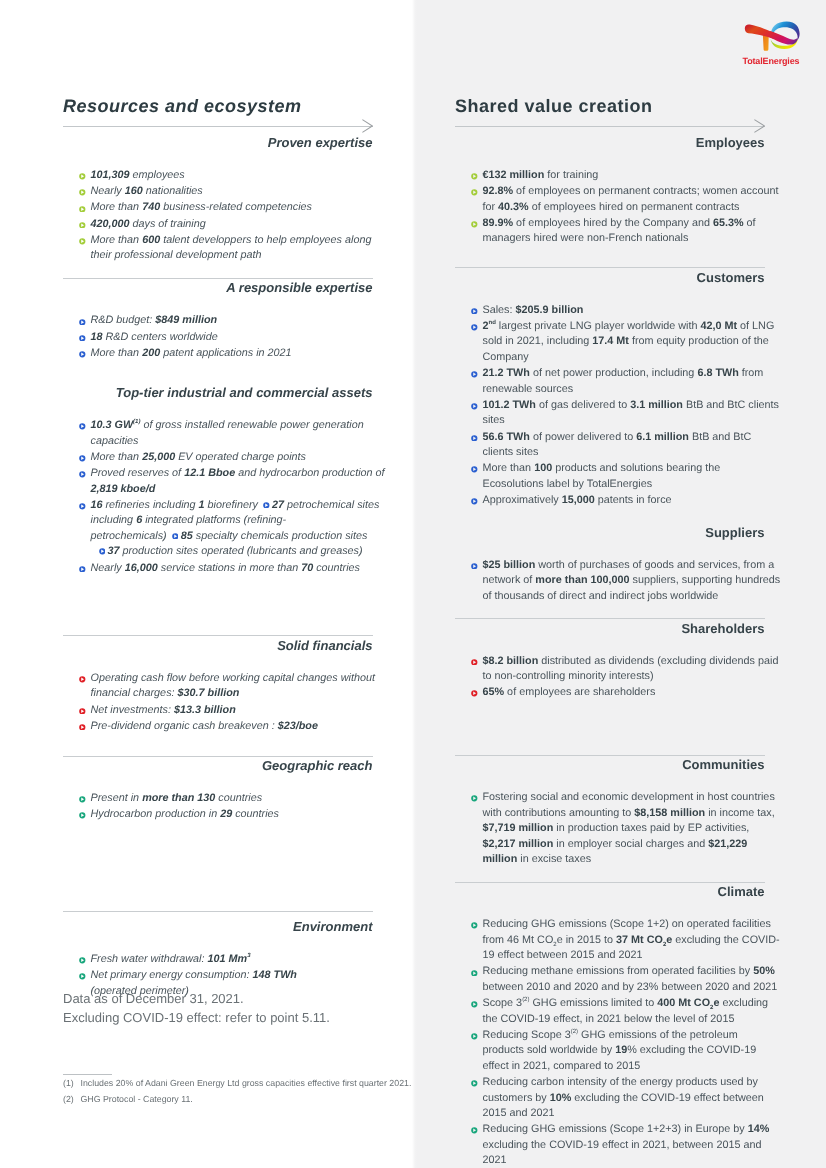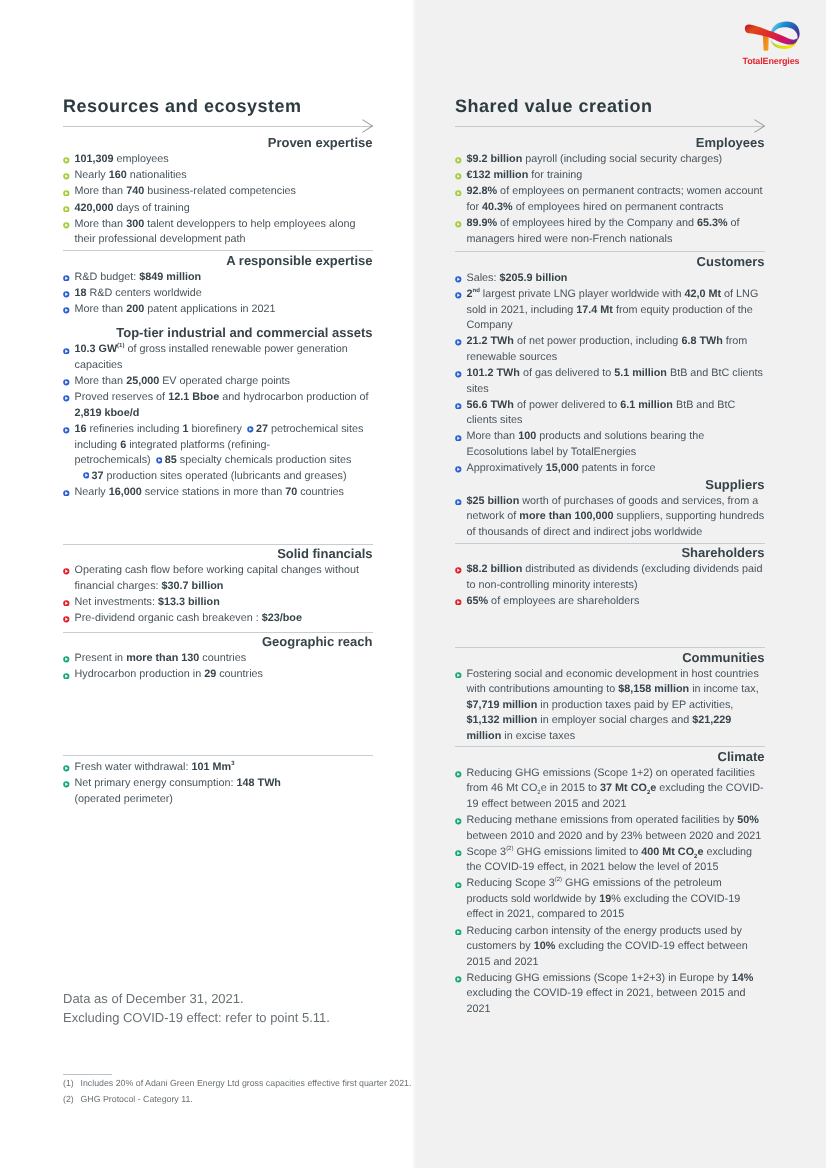--- a/index.html
+++ b/index.html
@@ -8,34 +8,34 @@
        -webkit-font-smoothing:antialiased;text-rendering:geometricPrecision;overflow:hidden;}
   .page{position:relative;width:826px;height:1168px;overflow:hidden;}
   .rightbg{position:absolute;left:412px;top:0;width:414px;height:1168px;
            background:linear-gradient(to right,#ffffff 0px,#f3f3f4 3px,#f1f1f2 5px,#f1f1f2 100%);}
   .logo{position:absolute;left:741px;top:19px;width:62px;height:46px;}
   .logo .logomark{position:absolute;left:0px;top:0px;}
   .wordmark{position:absolute;left:1.5px;top:37.2px;font-size:9px;font-weight:bold;
             color:#E2242F;letter-spacing:-0.15px;white-space:nowrap;}
 
   .col{position:absolute;top:97px;}
-  .col-0{left:63px;width:309.5px;}
+  .col-0{left:63px;width:309.5px;font-style:italic;}
   .col-1{left:455px;width:309.5px;}
 
   .coltitle{font-size:18px;font-weight:bold;color:#2e3c42;margin:0;
             letter-spacing:0.5px;line-height:18px;}
   .titlerule{position:relative;height:16px;margin-top:4px;}
   .titlerule .ln{position:absolute;left:0;right:0px;top:7px;height:1.2px;background:#c3c7ca;}
   .titlerule .ah{position:absolute;right:-0.5px;top:0px;width:11px;height:14px;}
 
   .section{margin:0;}
   .sect-rule{height:1px;background:#c9cdd0;margin:4.2px 0 1.5px 0;}
   .sect-head{font-size:13px;font-weight:bold;color:#37444a;letter-spacing:0;
              line-height:15px;margin:0 0 -0.6px 0;text-align:right;}
-  ul.items{list-style:none;margin:0;padding:0;}
+  ul.items{list-style:none;margin:16px;padding:0;}
   li.item{position:relative;padding-left:11.5px;font-size:10.8px;line-height:15.5px;
           color:#48535a;margin:0 0 -1.9px 0;padding-top:2.6px;width:309.5px;box-sizing:border-box;}
   li.item .bl{position:absolute;left:0.2px;top:4.3px;width:6.6px;height:6.6px;}
   .b{font-weight:bold;color:#37444a;}
   sup{font-size:6px;vertical-align:super;line-height:0;}
   sub{font-size:6px;vertical-align:sub;line-height:0;}
   .ib{display:inline-block;width:7px;height:7px;vertical-align:-0.5px;margin:0 2px;}
 
   .notes{position:absolute;left:63px;top:993px;width:350px;}
   .note{font-size:13px;color:#6a7175;line-height:11px;margin-bottom:7.5px;}
@@ -123,21 +123,21 @@
                   <path fill="#a3cd3a" fill-rule="evenodd" d="M8 0.4A7.6 7.6 0 1 0 8 15.6A7.6 7.6 0 1 0 8 0.4Z M5.4 3.6L12.3 8L5.4 12.4Z"></path>
                 </svg></span>Nearly <span class="b">160</span> nationalities</li>
             <li class="item"><span class="bl"><svg viewBox="0 0 16 16" width="6.6" height="6.6">
                   <path fill="#a3cd3a" fill-rule="evenodd" d="M8 0.4A7.6 7.6 0 1 0 8 15.6A7.6 7.6 0 1 0 8 0.4Z M5.4 3.6L12.3 8L5.4 12.4Z"></path>
                 </svg></span>More than <span class="b">740</span> business-related competencies</li>
             <li class="item"><span class="bl"><svg viewBox="0 0 16 16" width="6.6" height="6.6">
                   <path fill="#a3cd3a" fill-rule="evenodd" d="M8 0.4A7.6 7.6 0 1 0 8 15.6A7.6 7.6 0 1 0 8 0.4Z M5.4 3.6L12.3 8L5.4 12.4Z"></path>
                 </svg></span><span class="b">420,000</span> days of training</li>
             <li class="item"><span class="bl"><svg viewBox="0 0 16 16" width="6.6" height="6.6">
                   <path fill="#a3cd3a" fill-rule="evenodd" d="M8 0.4A7.6 7.6 0 1 0 8 15.6A7.6 7.6 0 1 0 8 0.4Z M5.4 3.6L12.3 8L5.4 12.4Z"></path>
-                </svg></span>More than <span class="b">300</span> talent developpers to help employees along their professional development path</li>
+                </svg></span>More than <span class="b">600</span> talent developpers to help employees along their professional development path</li>
           </ul>
         </div>
         <div class="section">
           <div class="sect-rule"></div>
           <div class="sect-head">A responsible expertise</div>
           <ul class="items">
             <li class="item"><span class="bl"><svg viewBox="0 0 16 16" width="6.6" height="6.6">
                   <path fill="#2a5fd0" fill-rule="evenodd" d="M8 0.4A7.6 7.6 0 1 0 8 15.6A7.6 7.6 0 1 0 8 0.4Z M5.4 3.6L12.3 8L5.4 12.4Z"></path>
                 </svg></span>R&amp;D budget: <span class="b">$849 million</span></li>
             <li class="item"><span class="bl"><svg viewBox="0 0 16 16" width="6.6" height="6.6">
@@ -196,20 +196,21 @@
             <li class="item"><span class="bl"><svg viewBox="0 0 16 16" width="6.6" height="6.6">
                   <path fill="#18a67c" fill-rule="evenodd" d="M8 0.4A7.6 7.6 0 1 0 8 15.6A7.6 7.6 0 1 0 8 0.4Z M5.4 3.6L12.3 8L5.4 12.4Z"></path>
                 </svg></span>Present in <span class="b">more than 130</span> countries</li>
             <li class="item"><span class="bl"><svg viewBox="0 0 16 16" width="6.6" height="6.6">
                   <path fill="#18a67c" fill-rule="evenodd" d="M8 0.4A7.6 7.6 0 1 0 8 15.6A7.6 7.6 0 1 0 8 0.4Z M5.4 3.6L12.3 8L5.4 12.4Z"></path>
                 </svg></span>Hydrocarbon production in <span class="b">29</span> countries</li>
           </ul>
         </div>
         <div class="section" style="padding-top:69.5px">
           <div class="sect-rule"></div>
+          <div class="sect-head" style="margin-top:7.5px">Environment</div>
           <ul class="items">
             <li class="item"><span class="bl"><svg viewBox="0 0 16 16" width="6.6" height="6.6">
                   <path fill="#18a67c" fill-rule="evenodd" d="M8 0.4A7.6 7.6 0 1 0 8 15.6A7.6 7.6 0 1 0 8 0.4Z M5.4 3.6L12.3 8L5.4 12.4Z"></path>
                 </svg></span>Fresh water withdrawal: <span class="b">101 Mm</span><span class="b"><sup>3</sup></span></li>
             <li class="item"><span class="bl"><svg viewBox="0 0 16 16" width="6.6" height="6.6">
                   <path fill="#18a67c" fill-rule="evenodd" d="M8 0.4A7.6 7.6 0 1 0 8 15.6A7.6 7.6 0 1 0 8 0.4Z M5.4 3.6L12.3 8L5.4 12.4Z"></path>
                 </svg></span>Net primary energy consumption: <span class="b">148 TWh</span><br>(operated perimeter)</li>
           </ul>
         </div>
       </div>
@@ -219,23 +220,20 @@
           <div class="ln"></div>
           <svg class="ah" viewBox="0 0 11 14">
             <path d="M0.4 0.6 L10.4 7 L0.4 13.4" fill="none" stroke="#9b9fa2" stroke-width="1.05" stroke-linecap="butt"></path>
           </svg>
         </div>
         <div class="section">
           <div class="sect-head">Employees</div>
           <ul class="items">
             <li class="item"><span class="bl"><svg viewBox="0 0 16 16" width="6.6" height="6.6">
                   <path fill="#a3cd3a" fill-rule="evenodd" d="M8 0.4A7.6 7.6 0 1 0 8 15.6A7.6 7.6 0 1 0 8 0.4Z M5.4 3.6L12.3 8L5.4 12.4Z"></path>
-                </svg></span><span class="b">$9.2 billion</span> payroll (including social security charges)</li>
-            <li class="item"><span class="bl"><svg viewBox="0 0 16 16" width="6.6" height="6.6">
-                  <path fill="#a3cd3a" fill-rule="evenodd" d="M8 0.4A7.6 7.6 0 1 0 8 15.6A7.6 7.6 0 1 0 8 0.4Z M5.4 3.6L12.3 8L5.4 12.4Z"></path>
                 </svg></span><span class="b">€132 million</span> for training</li>
             <li class="item"><span class="bl"><svg viewBox="0 0 16 16" width="6.6" height="6.6">
                   <path fill="#a3cd3a" fill-rule="evenodd" d="M8 0.4A7.6 7.6 0 1 0 8 15.6A7.6 7.6 0 1 0 8 0.4Z M5.4 3.6L12.3 8L5.4 12.4Z"></path>
                 </svg></span><span class="b">92.8%</span> of employees on permanent contracts; women account for <span class="b">40.3%</span> of employees hired on permanent contracts</li>
             <li class="item"><span class="bl"><svg viewBox="0 0 16 16" width="6.6" height="6.6">
                   <path fill="#a3cd3a" fill-rule="evenodd" d="M8 0.4A7.6 7.6 0 1 0 8 15.6A7.6 7.6 0 1 0 8 0.4Z M5.4 3.6L12.3 8L5.4 12.4Z"></path>
                 </svg></span><span class="b">89.9%</span> of employees hired by the Company and <span class="b">65.3%</span> of managers hired were non-French nationals</li>
           </ul>
         </div>
         <div class="section" style="padding-top:2px">
@@ -246,21 +244,21 @@
                   <path fill="#2a5fd0" fill-rule="evenodd" d="M8 0.4A7.6 7.6 0 1 0 8 15.6A7.6 7.6 0 1 0 8 0.4Z M5.4 3.6L12.3 8L5.4 12.4Z"></path>
                 </svg></span>Sales: <span class="b">$205.9 billion</span></li>
             <li class="item"><span class="bl"><svg viewBox="0 0 16 16" width="6.6" height="6.6">
                   <path fill="#2a5fd0" fill-rule="evenodd" d="M8 0.4A7.6 7.6 0 1 0 8 15.6A7.6 7.6 0 1 0 8 0.4Z M5.4 3.6L12.3 8L5.4 12.4Z"></path>
                 </svg></span><span class="b">2</span><span class="b"><sup>nd</sup></span> largest private LNG player worldwide with <span class="b">42,0 Mt</span> of LNG sold in 2021, including <span class="b">17.4 Mt</span> from equity production of the Company</li>
             <li class="item"><span class="bl"><svg viewBox="0 0 16 16" width="6.6" height="6.6">
                   <path fill="#2a5fd0" fill-rule="evenodd" d="M8 0.4A7.6 7.6 0 1 0 8 15.6A7.6 7.6 0 1 0 8 0.4Z M5.4 3.6L12.3 8L5.4 12.4Z"></path>
                 </svg></span><span class="b">21.2 TWh</span> of net power production, including <span class="b">6.8 TWh</span> from renewable sources</li>
             <li class="item"><span class="bl"><svg viewBox="0 0 16 16" width="6.6" height="6.6">
                   <path fill="#2a5fd0" fill-rule="evenodd" d="M8 0.4A7.6 7.6 0 1 0 8 15.6A7.6 7.6 0 1 0 8 0.4Z M5.4 3.6L12.3 8L5.4 12.4Z"></path>
-                </svg></span><span class="b">101.2 TWh</span> of gas delivered to <span class="b">5.1 million</span> BtB and BtC clients sites</li>
+                </svg></span><span class="b">101.2 TWh</span> of gas delivered to <span class="b">3.1 million</span> BtB and BtC clients sites</li>
             <li class="item"><span class="bl"><svg viewBox="0 0 16 16" width="6.6" height="6.6">
                   <path fill="#2a5fd0" fill-rule="evenodd" d="M8 0.4A7.6 7.6 0 1 0 8 15.6A7.6 7.6 0 1 0 8 0.4Z M5.4 3.6L12.3 8L5.4 12.4Z"></path>
                 </svg></span><span class="b">56.6 TWh</span> of power delivered to <span class="b">6.1 million</span> BtB and BtC clients sites</li>
             <li class="item"><span class="bl"><svg viewBox="0 0 16 16" width="6.6" height="6.6">
                   <path fill="#2a5fd0" fill-rule="evenodd" d="M8 0.4A7.6 7.6 0 1 0 8 15.6A7.6 7.6 0 1 0 8 0.4Z M5.4 3.6L12.3 8L5.4 12.4Z"></path>
                 </svg></span>More than <span class="b">100</span> products and solutions bearing the Ecosolutions label by TotalEnergies</li>
             <li class="item"><span class="bl"><svg viewBox="0 0 16 16" width="6.6" height="6.6">
                   <path fill="#2a5fd0" fill-rule="evenodd" d="M8 0.4A7.6 7.6 0 1 0 8 15.6A7.6 7.6 0 1 0 8 0.4Z M5.4 3.6L12.3 8L5.4 12.4Z"></path>
                 </svg></span>Approximatively <span class="b">15,000</span> patents in force</li>
           </ul>
@@ -284,21 +282,21 @@
                   <path fill="#e01f26" fill-rule="evenodd" d="M8 0.4A7.6 7.6 0 1 0 8 15.6A7.6 7.6 0 1 0 8 0.4Z M5.4 3.6L12.3 8L5.4 12.4Z"></path>
                 </svg></span><span class="b">65%</span> of employees are shareholders</li>
           </ul>
         </div>
         <div class="section" style="padding-top:35.5px">
           <div class="sect-rule"></div>
           <div class="sect-head">Communities</div>
           <ul class="items">
             <li class="item"><span class="bl"><svg viewBox="0 0 16 16" width="6.6" height="6.6">
                   <path fill="#18a67c" fill-rule="evenodd" d="M8 0.4A7.6 7.6 0 1 0 8 15.6A7.6 7.6 0 1 0 8 0.4Z M5.4 3.6L12.3 8L5.4 12.4Z"></path>
-                </svg></span>Fostering social and economic development in host countries with contributions amounting to <span class="b">$8,158 million</span> in income tax, <span class="b">$7,719 million</span> in production taxes paid by EP activities, <span class="b">$1,132 million</span> in employer social charges and <span class="b">$21,229 million</span> in excise taxes</li>
+                </svg></span>Fostering social and economic development in host countries with contributions amounting to <span class="b">$8,158 million</span> in income tax, <span class="b">$7,719 million</span> in production taxes paid by EP activities, <span class="b">$2,217 million</span> in employer social charges and <span class="b">$21,229 million</span> in excise taxes</li>
           </ul>
         </div>
         <div class="section" style="padding-top:-2.5px">
           <div class="sect-rule"></div>
           <div class="sect-head">Climate</div>
           <ul class="items">
             <li class="item"><span class="bl"><svg viewBox="0 0 16 16" width="6.6" height="6.6">
                   <path fill="#18a67c" fill-rule="evenodd" d="M8 0.4A7.6 7.6 0 1 0 8 15.6A7.6 7.6 0 1 0 8 0.4Z M5.4 3.6L12.3 8L5.4 12.4Z"></path>
                 </svg></span>Reducing GHG emissions (Scope 1+2) on operated facilities from 46 Mt CO<sub>2</sub>e in 2015 to <span class="b">37 Mt CO</span><span class="b"><sub>2</sub></span><span class="b">e</span> excluding the COVID-19 effect between 2015 and 2021</li>
             <li class="item"><span class="bl"><svg viewBox="0 0 16 16" width="6.6" height="6.6">

